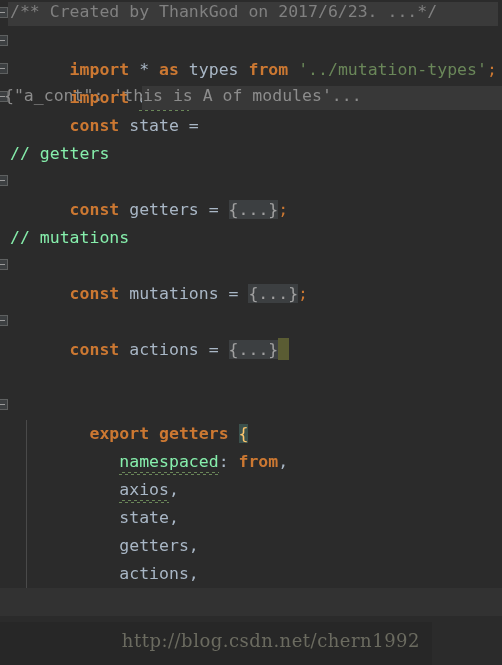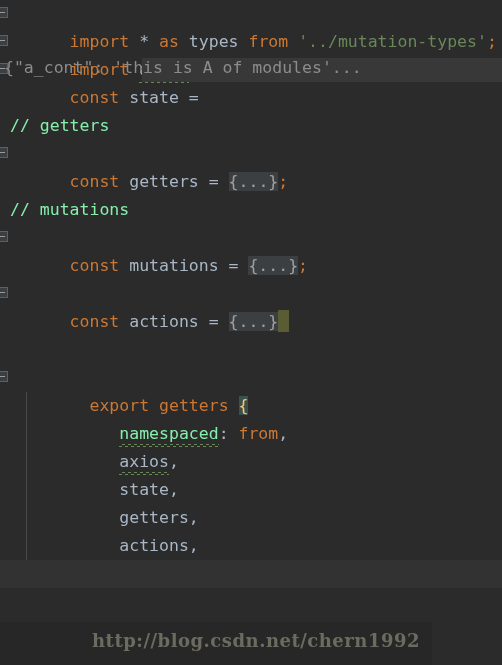--- a/index.html
+++ b/index.html
@@ -72,21 +72,21 @@
   .indent-guide {
     position: absolute;
     left: 26px;
     top: 0;
     width: 1px;
     height: 100%;
     background: #4a4a4a;
   }
 
   
-  .kw       { color: #cc7832; font-weight: normal; }
+  .kw       { color: #cc7832; font-weight: bold; }
   .id       { color: #a9b7c6; }
   .str      { color: #6a8759; }
   .comment  { color: #86efac; }
   .prop     { color: #86efac; }
   .punct    { color: #a9b7c6; }
   .semi     { color: #cc7832; }
   .brace-hl { color: #ffc66d; background: #3b514d; }
   .folded-brace {
     background: #3c3f41;
     color: #a0a0a0;
@@ -159,40 +159,44 @@
   }
 
   
   .watermark-bar {
     position: absolute;
     left: 0;
     top: 622px;
     width: 432px;
     height: 43px;
     background: #272727;
-    font-weight: bold;
   }
   .watermark-text {
     position: absolute;
     right: 12px;
     top: 8px;
     font-family: "DejaVu Serif", "Liberation Serif", serif;
     font-size: 18px;
     color: #6b6b60;
     letter-spacing: 0.5px;
     white-space: pre;
   }
 </style>
 </head>
 <body>
 
 <div id="editor">
 
   <div class="code-area">
 
+    <div class="line">
+      <span class="fold-handle"></span>
+      <span class="fold-banner"></span>
+      <span class="fold-banner-text">/** Created by ThankGod on 2017/6/23. ...*/</span>
+    </div>
 
     <div class="line">
       <span class="fold-handle"></span><span class="kw">import</span><span class="punct"> </span><span class="id">*</span><span class="punct"> </span><span class="kw">as</span><span class="punct"> </span><span class="id">types</span><span class="punct"> </span><span class="kw">from</span><span class="punct"> </span><span class="str">'../mutation-types'</span><span class="semi">;</span>
     </div>
 
     <div class="line">
       <span class="fold-handle"></span><span class="kw">import</span><span class="punct"> </span><span class="id squiggle">axios</span><span class="punct"> </span><span class="kw">from</span><span class="punct"> </span><span class="str">'axios'</span>
     </div>
 
     <div class="line">

